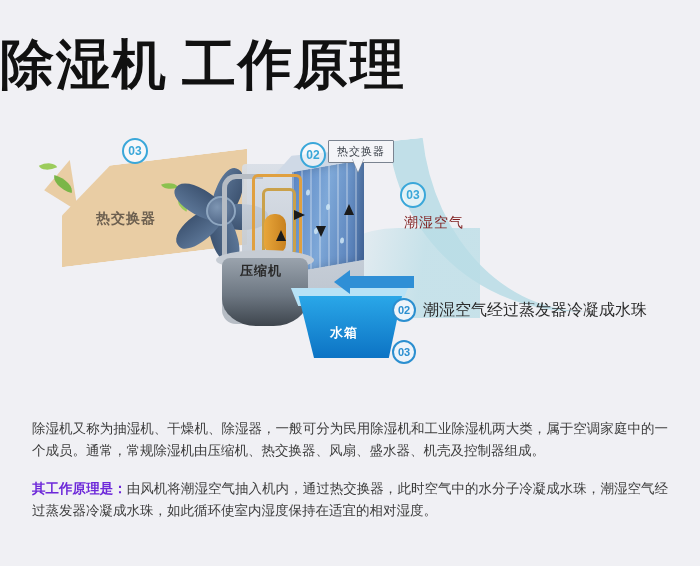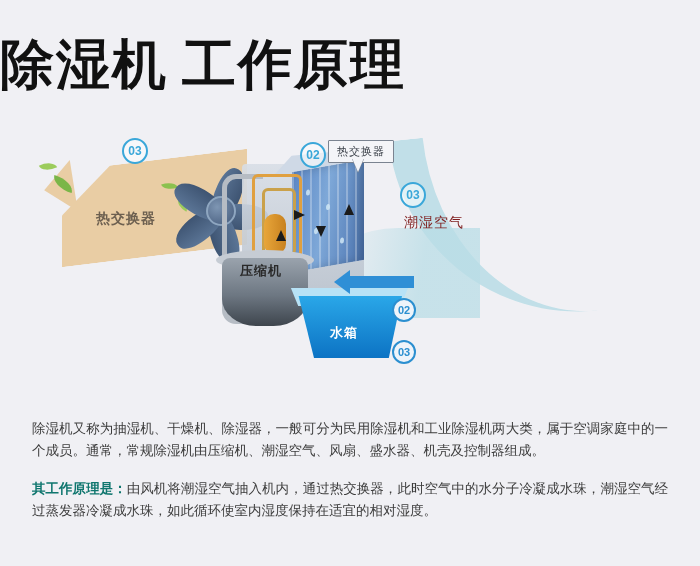--- a/index.html
+++ b/index.html
@@ -233,21 +233,21 @@
       2px 2px 0 rgba(255,255,255,.9);
   }
   .overlay-line.l2{font-size:40px;}
 
   
   .copy{position:absolute;left:32px;top:418px;width:636px;}
   .para{
     font-size:13.5px;color:#3c3c3c;line-height:22px;
     margin:0 0 16px 0;text-align:justify;
   }
-  .para .lead{color:#0f766e;font-weight:bold;}
+  .para .lead{color:#6d28d9;font-weight:bold;}
 </style>
 </head>
 <body>
 
 <div class="page">
 
   <div class="title-bar">
     <div class="title-text"><span class="title-a">除湿机</span><span class="title-b">工作原理</span></div>
   </div>
 
@@ -311,25 +311,26 @@
 
     <div class="humid-label">潮湿空气</div>
 
     <div class="bubble">热交换器</div>
     <div class="bubble-tail"></div>
   </div>
 
   <div class="legend">
     <div class="legend-row">
       <div class="legend-num">02</div>
+      <div class="legend-text">潮湿空气经过蒸发器冷凝成水珠</div>
     </div>
     <div class="legend-row">
       <div class="legend-num">03</div>
     </div>
   </div>
 
 
   <div class="copy">
-    <p class="para">除湿机又称为抽湿机、干燥机、除湿器，一般可分为民用除湿机和工业除湿机两大类，属于空调家庭中的一个成员。通常，常规除湿机由压缩机、潮湿空气、风扇、盛水器、机壳及控制器组成。</p>
+    <p class="para">除湿机又称为抽湿机、干燥机、除湿器，一般可分为民用除湿机和工业除湿机两大类，属于空调家庭中的一个成员。通常，常规除湿机由压缩机、热交换器、风扇、盛水器、机壳及控制器组成。</p>
     <p class="para"><span class="lead">其工作原理是：</span><span>由风机将潮湿空气抽入机内，通过热交换器，此时空气中的水分子冷凝成水珠，潮湿空气经过蒸发器冷凝成水珠，如此循环使室内湿度保持在适宜的相对湿度。</span></p>
   </div>
 
 </div>
 
 </body></html>

